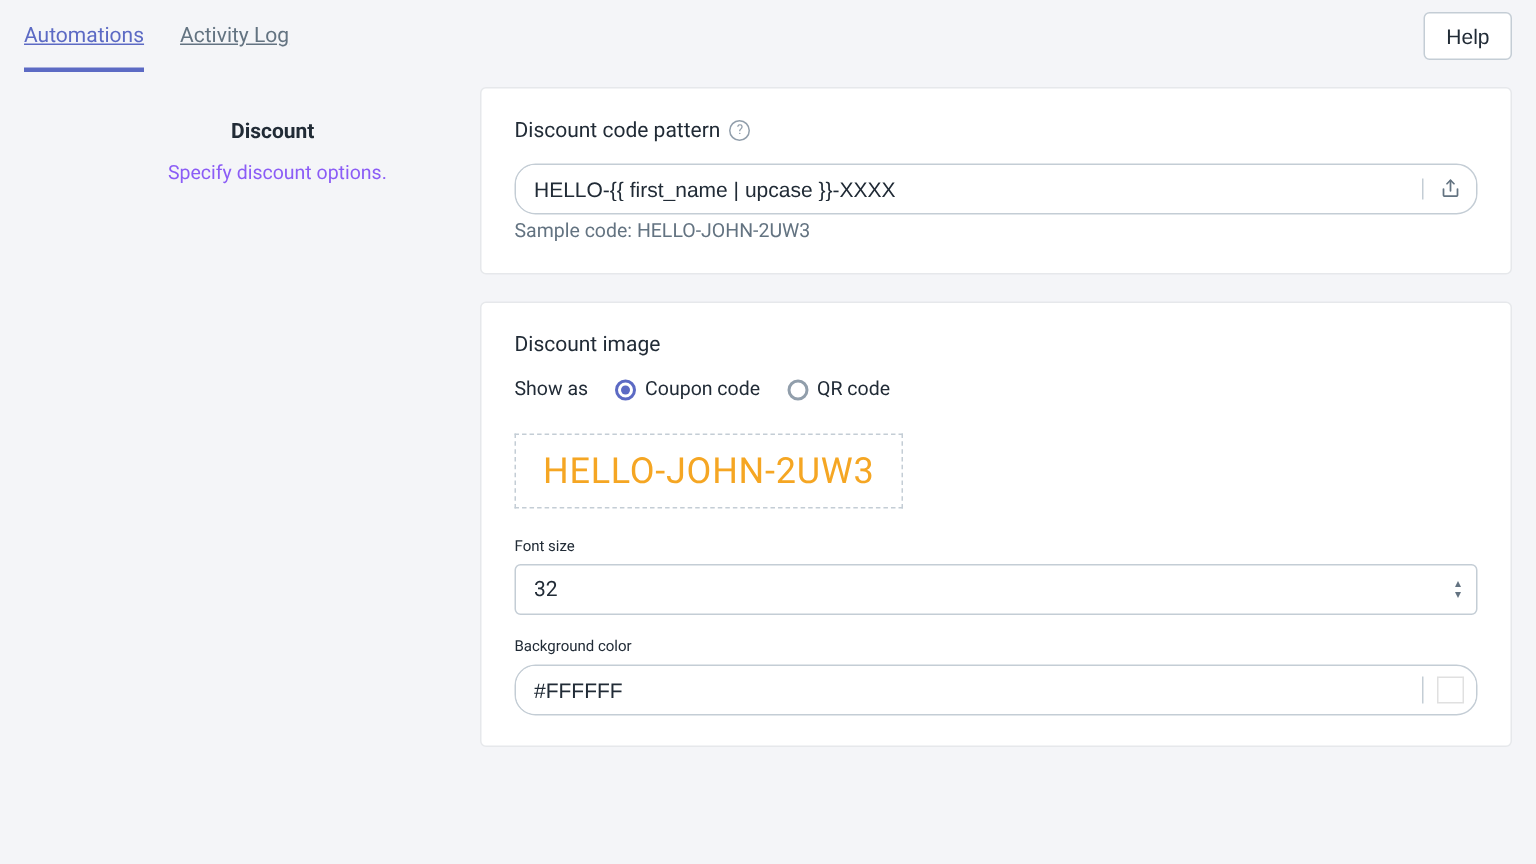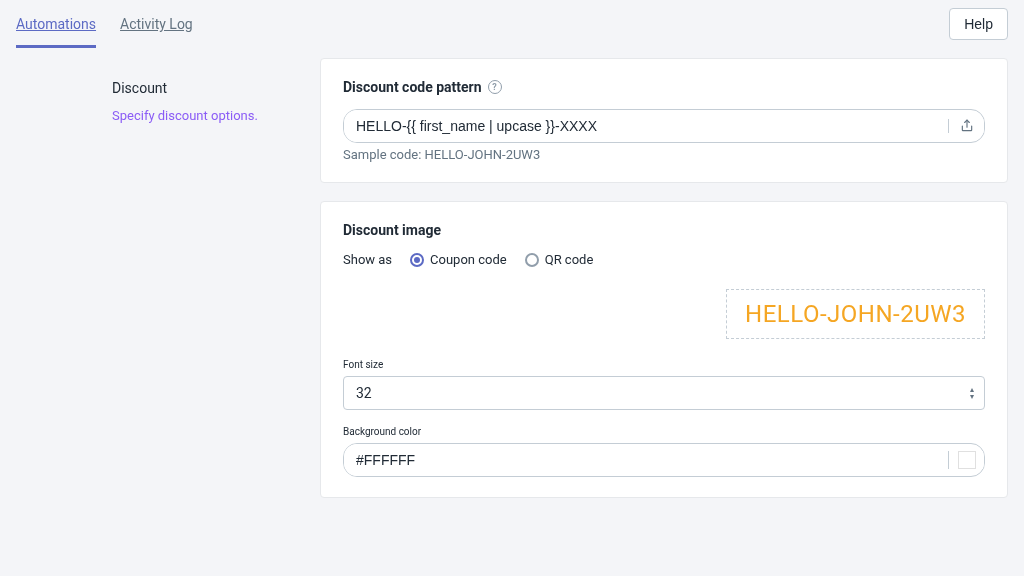--- a/index.html
+++ b/index.html
@@ -50,38 +50,38 @@
   .page {
     display: flex;
     padding: 10px 16px 16px 16px;
     gap: 24px;
   }
   .sidecol {
     width: 280px;
     padding-left: 96px;
     padding-top: 22px;
   }
-  .sidecol h3 { font-size: 14px; font-weight: 400; color: #212b36; margin-bottom: 12px; }
+  .sidecol h3 { font-size: 14px; font-weight: 700; color: #212b36; margin-bottom: 12px; margin-left: 42px; }
   .sidecol p { font-size: 13px; color: #8b5cf6; }
 
   .maincol {
     flex: 1;
     display: flex;
     flex-direction: column;
     gap: 18px;
   }
   .card {
     background: #fff;
     border: 1px solid #e6e8eb;
     border-radius: 4px;
     padding: 20px 22px;
   }
   .card h3 {
     font-size: 14px;
-    font-weight: 700;
+    font-weight: 400;
     display: flex;
     align-items: center;
     gap: 6px;
     margin-bottom: 14px;
   }
   .help-icon {
     width: 14px; height: 14px;
     border: 1px solid #919eab;
     border-radius: 50%;
     color: #919eab;
@@ -152,21 +152,21 @@
     content: "";
     position: absolute;
     left: 2px; top: 2px;
     width: 6px; height: 6px;
     background: #5c6ac4;
     border-radius: 50%;
   }
 
   .preview-wrap {
     display: flex;
-    justify-content: flex-end;
+    justify-content: flex-start;
     margin-bottom: 20px;
   }
   .preview {
     border: 1px dashed #c4cdd5;
     padding: 10px 18px;
     color: #f5a623;
     font-size: 24px;
     letter-spacing: 0.5px;
     background: #fff;
   }

